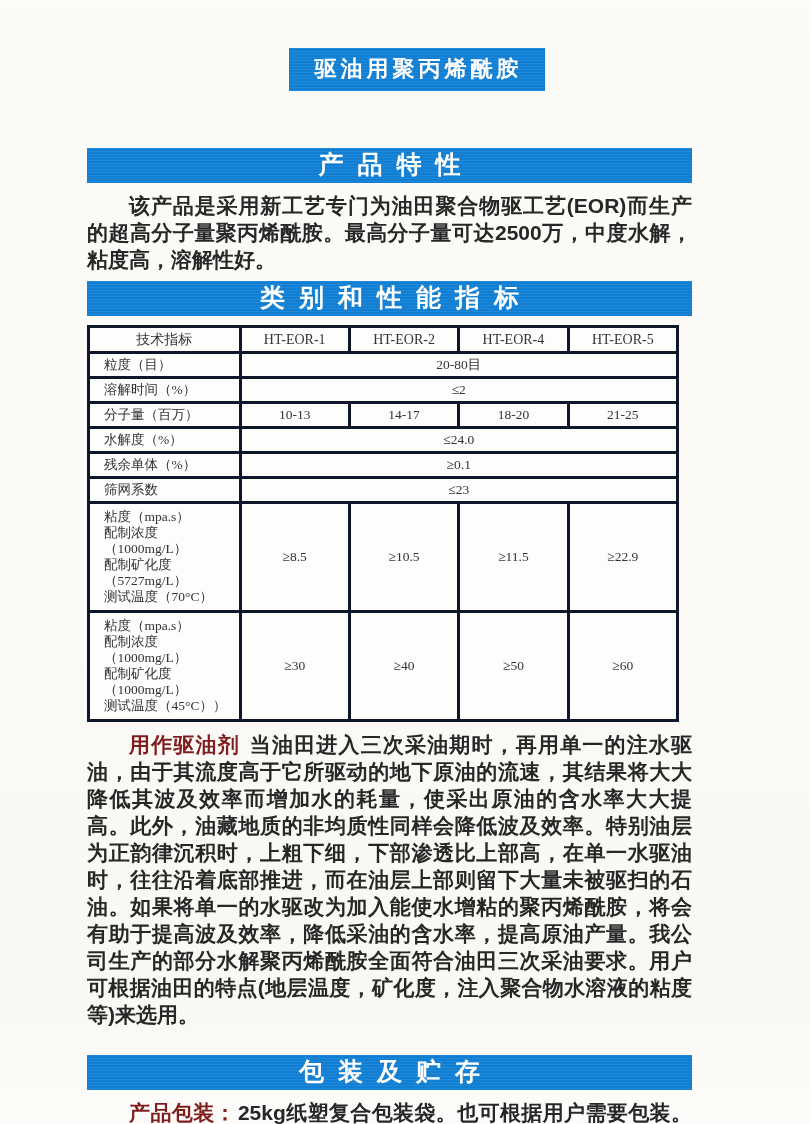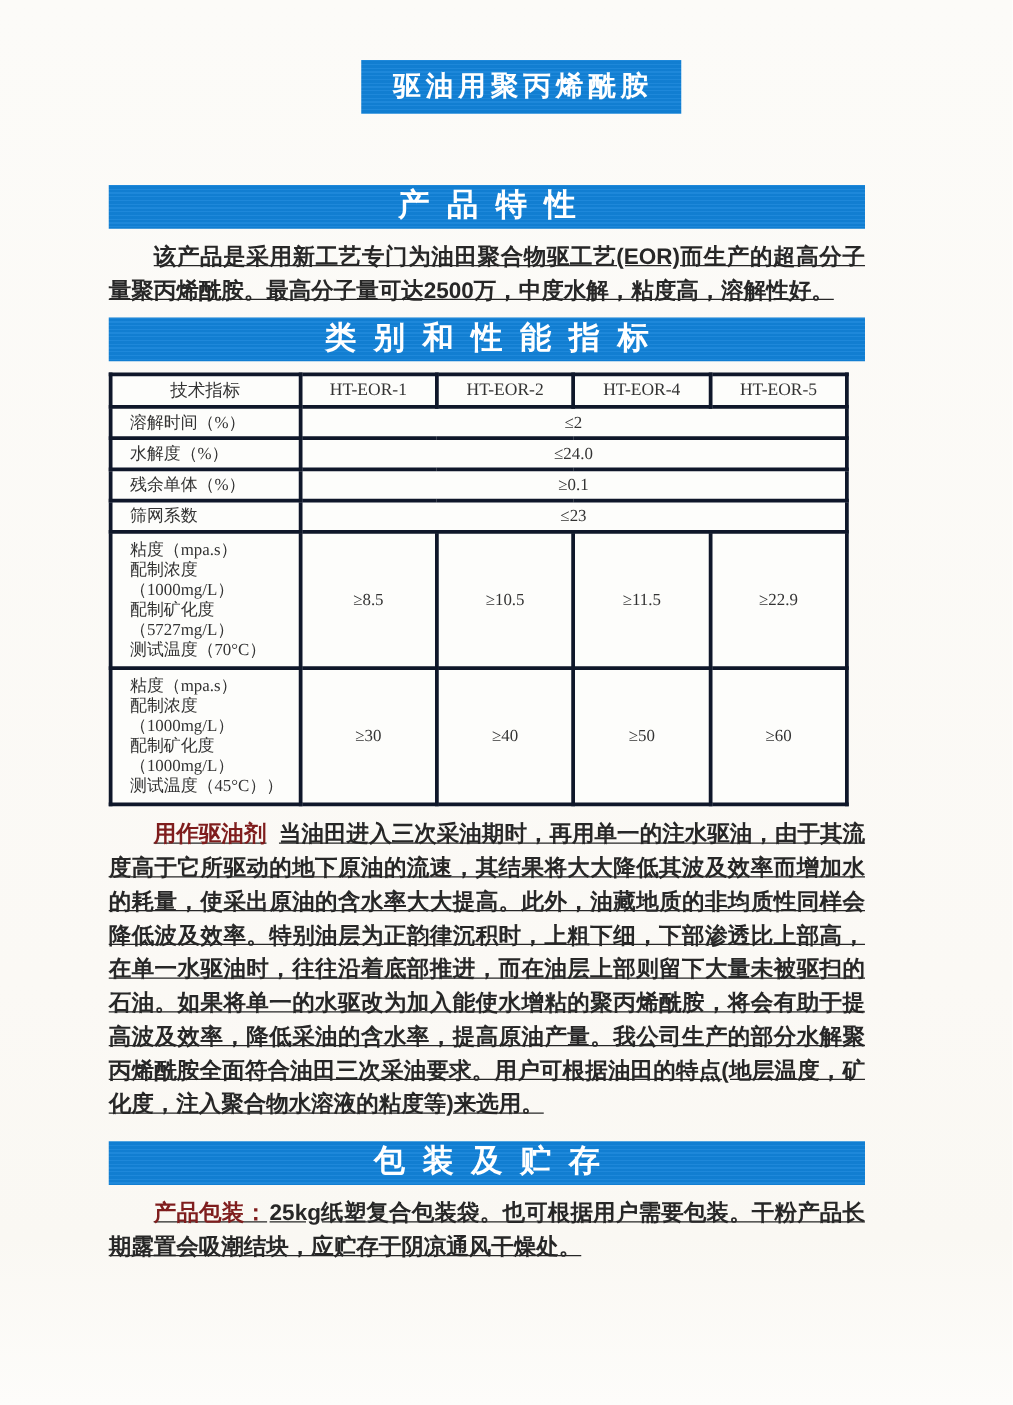--- a/index.html
+++ b/index.html
@@ -33,30 +33,29 @@
     text-align: center;
     letter-spacing: 14px;
     text-indent: 14px;
     padding: 3px 0 23px 0;
     height: 35px;
     line-height: 27px;
   }
   .banner-features { margin-top: 57px; }
   .banner-specs { margin-top: 8px; }
   .banner-application { margin-top: 14px; }
-  .banner-packaging { margin-top: 16px; }
+  .banner-packaging { margin-top: 27px; }
   p.body-text {
     margin-top: 9px;
-    font-size: 18px;
+    font-size: 21px;
     line-height: 27px;
     font-weight: 600;
     color: #272727;
     text-indent: 2em;
     text-align: justify;
-    text-decoration: underline;
   }
   .lead-blue { color: #7f1d1d; margin-right: 10px; }
   table.specs {
     margin-top: 9px;
     width: 592px;
     border-collapse: collapse;
     background: #fdfdfb;
     font-family: "Liberation Serif", serif;
     font-size: 13.5px;
     color: #333;
@@ -102,22 +101,33 @@
         <tr>
           <th class="label-cell">技术指标</th>
           <th>HT-EOR-1</th>
           <th>HT-EOR-2</th>
           <th>HT-EOR-4</th>
           <th>HT-EOR-5</th>
         </tr>
       </thead>
     <tbody>
         <tr>
+          <td class="label-cell">粒度（目）</td>
+          <td colspan="4">20-80目</td>
+        </tr>
+        <tr>
           <td class="label-cell">溶解时间（%）</td>
           <td colspan="4">≤2</td>
+        </tr>
+        <tr>
+          <td class="label-cell">分子量（百万）</td>
+          <td>10-13</td>
+          <td>14-17</td>
+          <td>18-20</td>
+          <td>21-25</td>
         </tr>
         <tr>
           <td class="label-cell">水解度（%）</td>
           <td colspan="4">≤24.0</td>
         </tr>
         <tr>
           <td class="label-cell">残余单体（%）</td>
           <td colspan="4">≥0.1</td>
         </tr>
         <tr>

